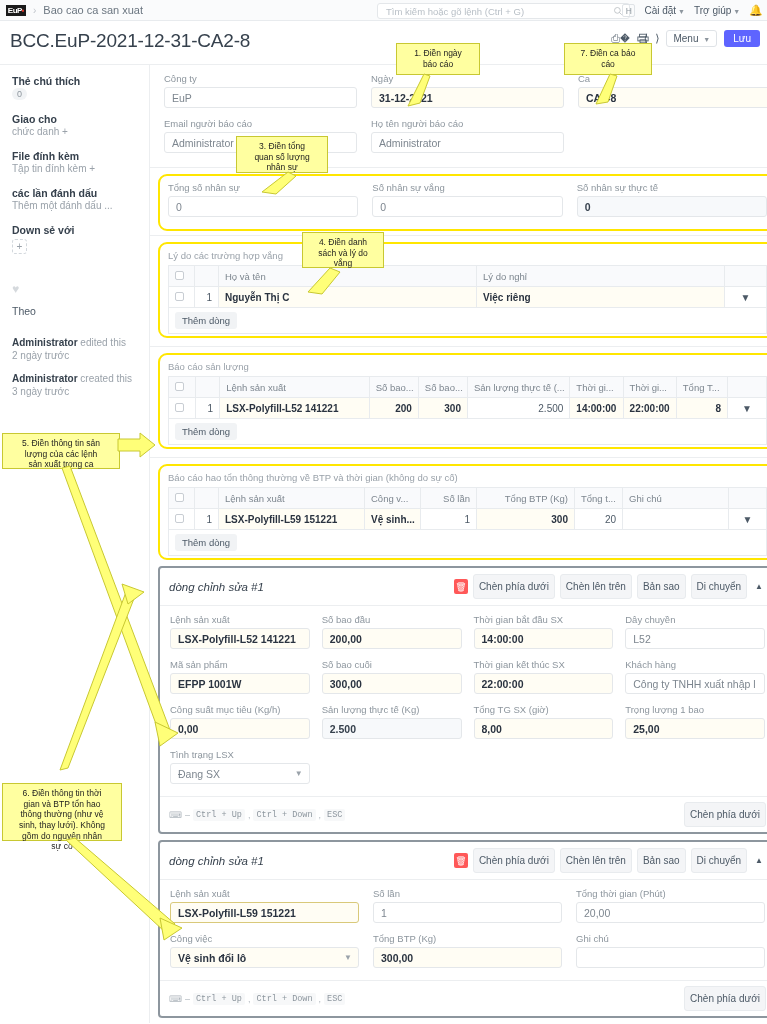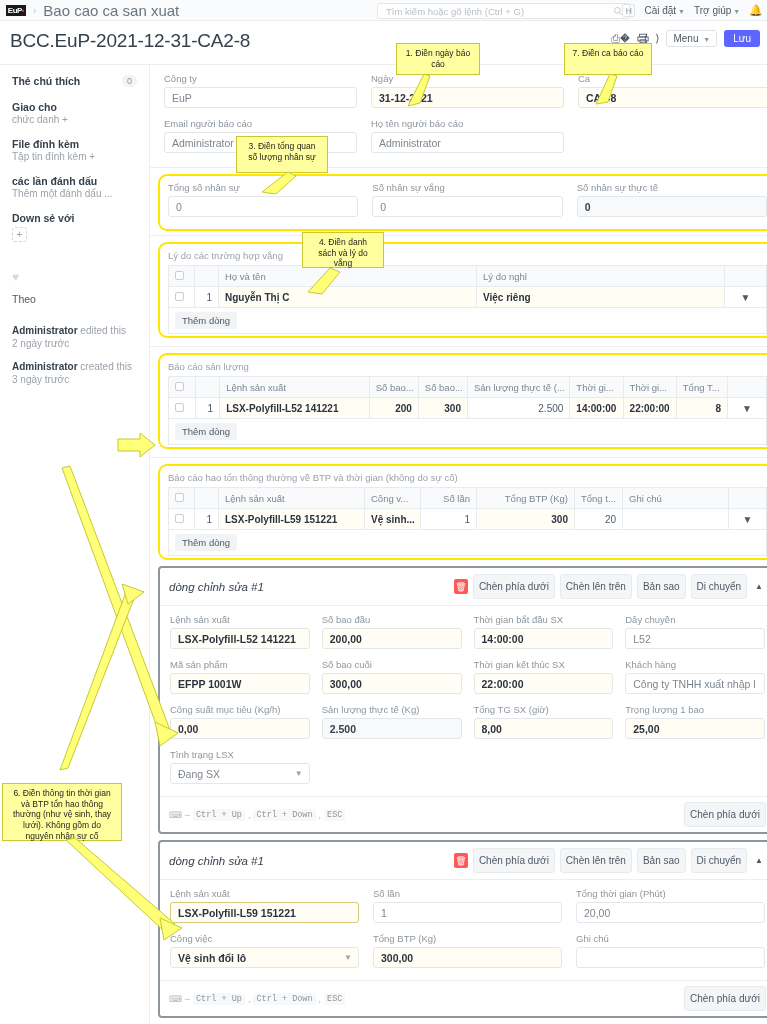--- a/index.html
+++ b/index.html
@@ -28,21 +28,21 @@
     background: #1a1a1a;
     color: #fff;
     font-size: 8px;
     font-weight: bold;
     display: flex; align-items: center; justify-content: center;
     letter-spacing: -0.5px;
     position: relative;
   }
   .logo .dot { color: #e2362a; }
   .crumb-sep { color: #c0c6cc; margin: 0 7px; font-size: 10px; }
-  .crumb-text { color: #6b7680; font-size: 15px; }
+  .crumb-text { color: #6b7680; font-size: 11px; }
 
   .search-wrap {
     position: absolute;
     left: 377px; top: 3px;
     width: 253px; height: 16px;
     background: #fff;
     border: 1px solid #e4e7ea;
     border-radius: 3px;
     display: flex; align-items: center;
     padding: 0 6px;
@@ -98,21 +98,21 @@
   }
 
   
   .layout { display: flex; height: calc(1024px - 21px - 45px); }
   .sidebar {
     width: 150px; flex: 0 0 150px;
     padding: 10px 12px 0 12px;
     border-right: 1px solid #eceef0;
     background: #fff;
   }
-  .sb-row { display: flex; justify-content: space-between; align-items: flex-start; }
+  .sb-row { display: flex; justify-content: space-between; align-items: flex-start; flex-direction: column; }
   .sb-head { font-size: 10.5px; font-weight: bold; color: #36414d; margin-bottom: 1px; }
   .sb-sub { font-size: 10px; color: #9aa2aa; margin-bottom: 13px; }
   .sb-count {
     background: #f1f3f5; color: #8d969e; font-size: 9px;
     border-radius: 8px; padding: 1px 5px;
   }
   .plus-box {
     width: 15px; height: 15px; border: 1px dashed #d2d7dc; border-radius: 3px;
     color: #9aa2aa; font-size: 10px;
     display: flex; align-items: center; justify-content: center;
@@ -223,21 +223,21 @@
 
   
   .callout {
     position: absolute;
     background: #ffffa0;
     border: 1px solid #c8c832;
     font-size: 8.5px;
     color: #1d1d1d;
     text-align: center;
     line-height: 1.25;
-    padding: 4px 7px;
+    padding: 4px 15px;
     z-index: 40;
   }
   .co-svg { position: absolute; left: 0; top: 0; width: 767px; height: 1024px; pointer-events: none; z-index: 39; }
   .overlay-root { position: absolute; left: 0; top: 0; width: 767px; height: 1024px; pointer-events: none; z-index: 38; }
   .overlay-root .callout { pointer-events: auto; }
 </style>
 </head>
 <body>
 
 <div class="navbar">
@@ -664,14 +664,15 @@
 
   <polygon points="66,840 75,838 175,924 165,932" fill="#ffff78" stroke="#c8c832" stroke-width="1"></polygon>
   <polygon points="160,918 182,928 164,940" fill="#ffff78" stroke="#c8c832" stroke-width="1"></polygon>
 </svg>
 
 <div class="overlay-root">
   <div class="callout" style="left:396px; top:43px; width:84px; height:32px;">1. Điền ngày báo cáo</div>
   <div class="callout" style="left:564px; top:43px; width:88px; height:32px;">7. Điền ca báo cáo</div>
   <div class="callout" style="left:236px; top:136px; width:92px; height:37px;">3. Điền tổng quan số lượng nhân sự</div>
   <div class="callout" style="left:302px; top:232px; width:82px; height:36px;">4. Điền danh sách và lý do vắng</div>
+  <div class="callout" style="left:2px; top:433px; width:118px; height:36px;">5. Điền thông tin sản lượng của các lệnh sản xuất trong ca</div>
   <div class="callout" style="left:2px; top:783px; width:120px; height:58px;">6. Điền thông tin thời gian và BTP tổn hao thông thường (như vệ sinh, thay lưới). Không gồm do nguyên nhân sự cố</div>
 </div>
 
 </body></html>

